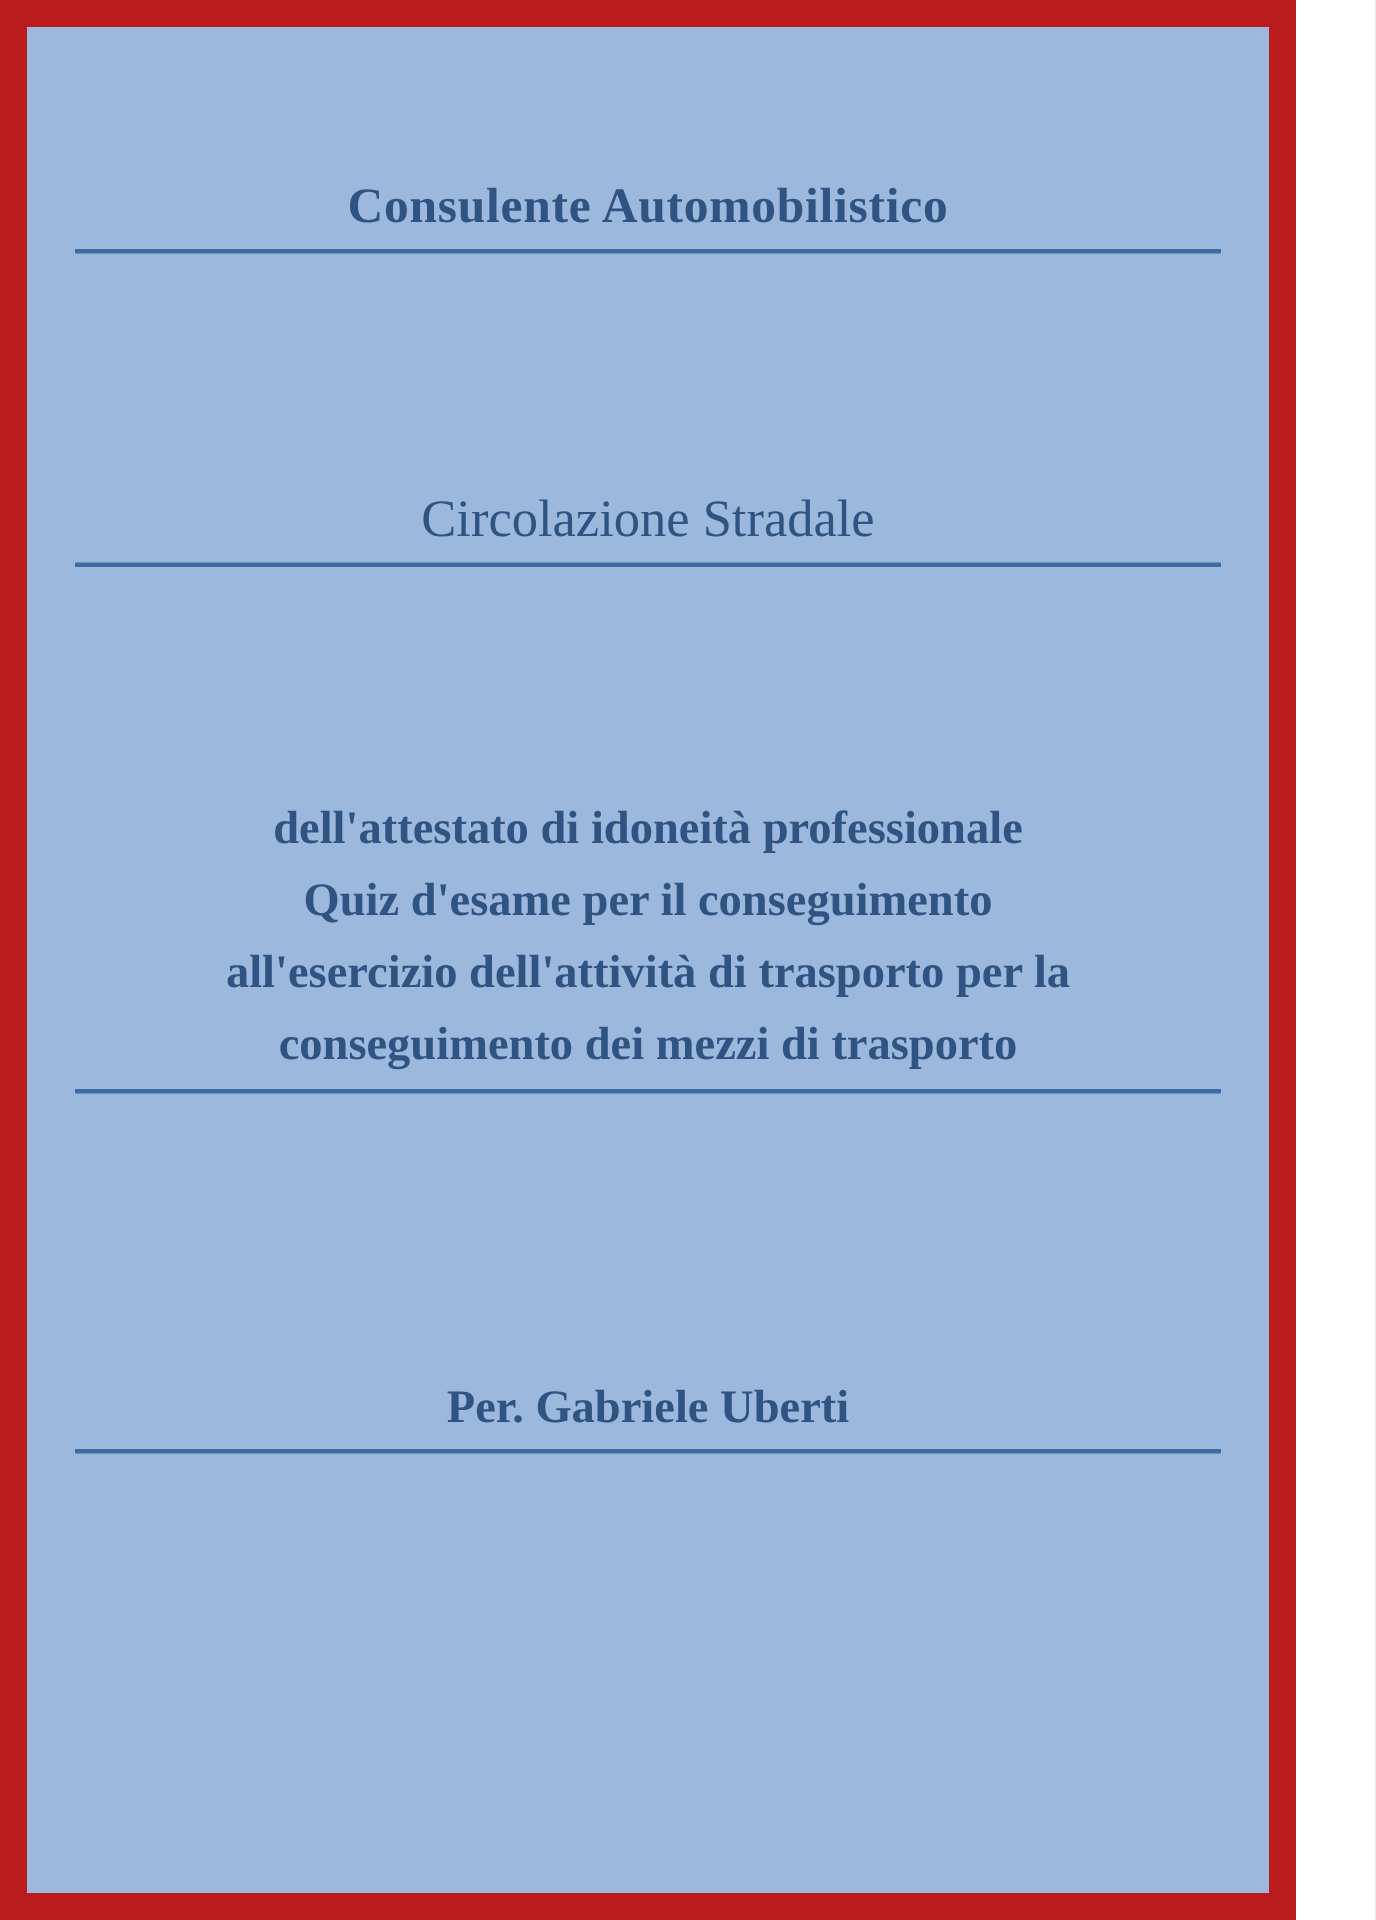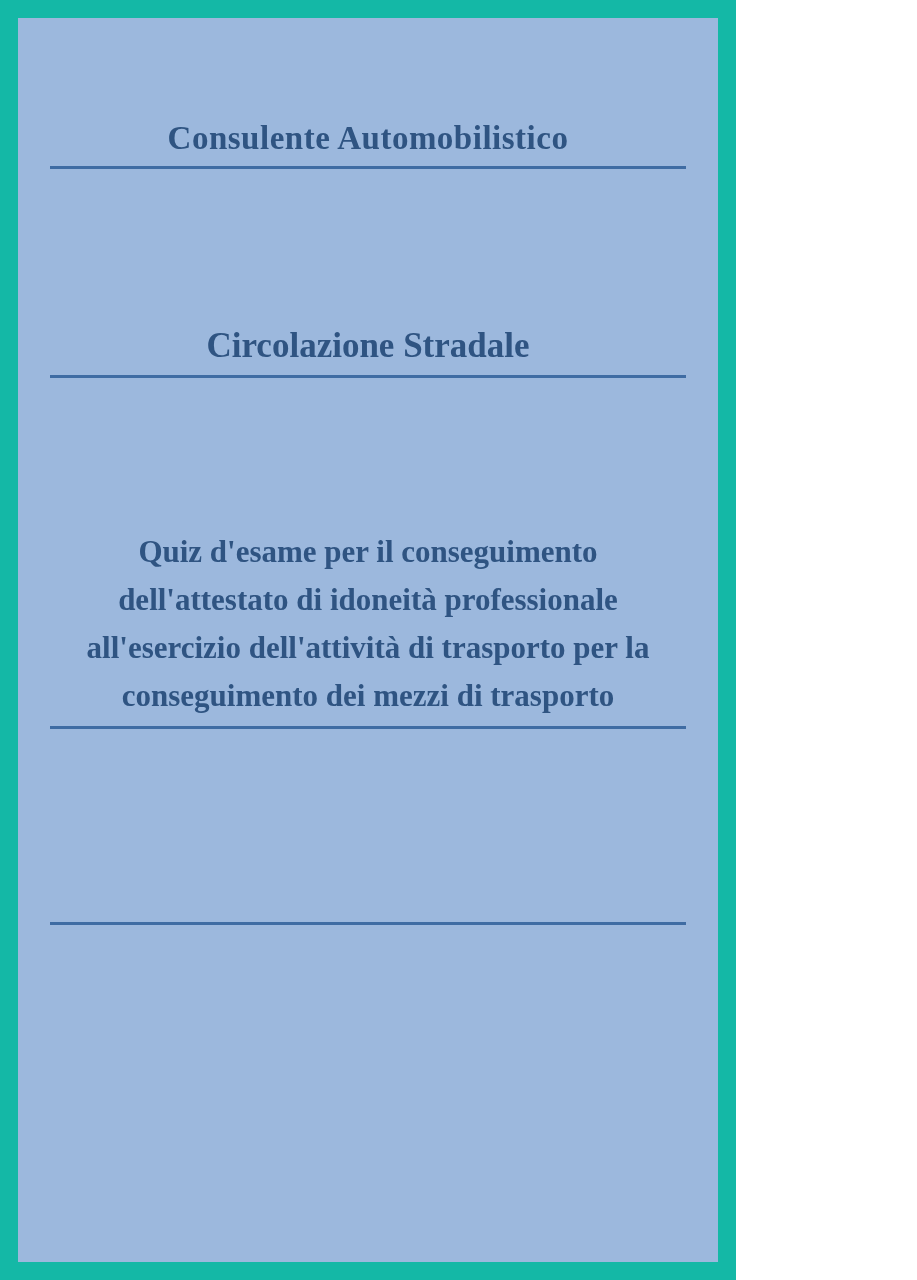--- a/index.html
+++ b/index.html
@@ -5,23 +5,23 @@
   html, body {
     margin: 0;
     padding: 0;
     background: #ffffff;
   }
   body {
     font-family: "Liberation Serif", serif;
   }
   .cover {
     position: relative;
-    width: 736px;
+    width: 864px;
     height: 1280px;
-    background: #14b8a6;
+    background: #b91c1c;
     box-sizing: border-box;
     overflow: hidden;
   }
   .cover-inner {
     position: absolute;
     left: 18px;
     top: 18px;
     right: 18px;
     bottom: 18px;
     background: #9cb8dd;
@@ -50,21 +50,21 @@
     letter-spacing: 0.5px;
     line-height: 44px;
     display: block;
     color: #2f5482;
   }
   .subject {
     top: 305px;
   }
   .subject .txt {
     font-size: 35px;
-    font-weight: bold;
+    font-weight: normal;
     line-height: 46px;
     display: block;
     color: #2f5482;
   }
   .desc {
     top: 510px;
   }
   .desc .txt {
     font-size: 31px;
     font-weight: bold;
@@ -94,25 +94,26 @@
       <span class="txt">Consulente Automobilistico</span>
       <span class="line"></span>
     </div>
 
     <div class="block subject">
       <span class="txt">Circolazione Stradale</span>
       <span class="line"></span>
     </div>
 
     <div class="block desc">
+      <span class="txt">dell'attestato di idoneità professionale</span>
       <span class="txt">Quiz d'esame  per il conseguimento</span>
-      <span class="txt">dell'attestato di idoneità professionale</span>
       <span class="txt">all'esercizio dell'attività di trasporto per la</span>
       <span class="txt">conseguimento dei mezzi di trasporto</span>
       <span class="line"></span>
     </div>
 
     <div class="block author">
+      <span class="txt">Per. Gabriele Uberti</span>
       <span class="line"></span>
     </div>
 
   </div>
 </div>
 
 </body></html>

